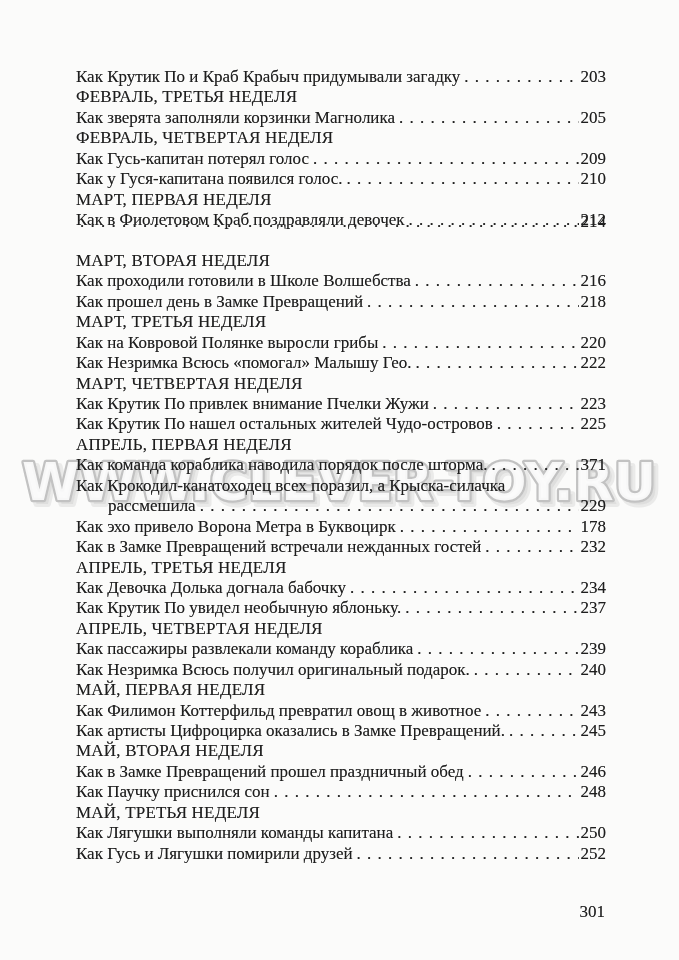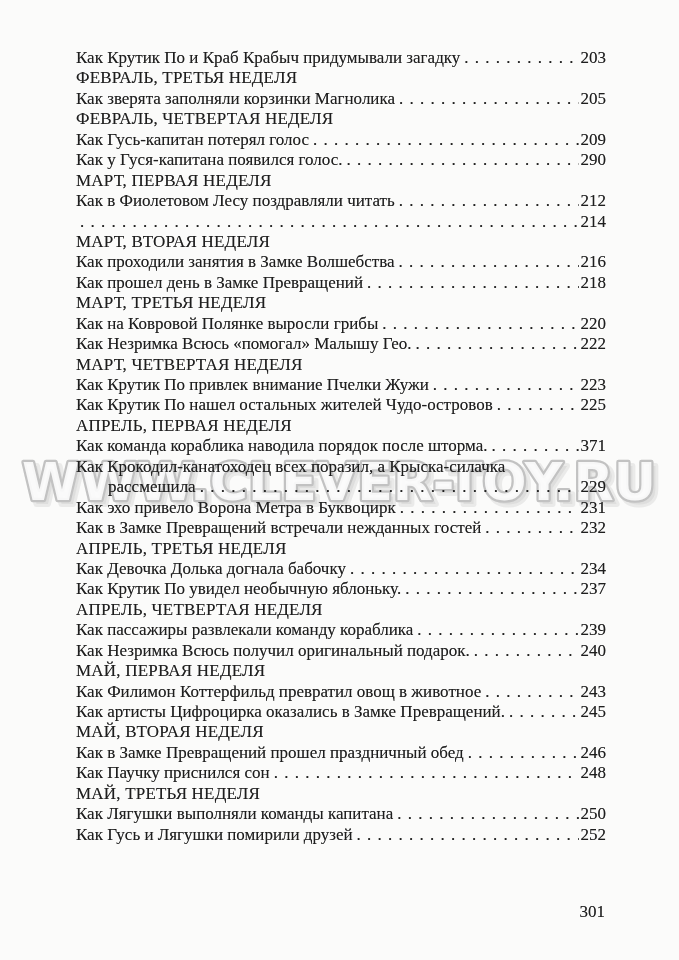--- a/index.html
+++ b/index.html
@@ -37,21 +37,21 @@
   .toc {
     position:absolute; left:76px; top:48px; width:530px;
     font-size:17px; line-height:20.45px;
     z-index:2;
     text-shadow:0 0 .4px rgba(20,20,20,.45);
   }
   .row {
     display:flex; align-items:baseline;
     height:20.45px; white-space:nowrap;
   }
-  .row .t { flex:0 0 auto; }
+  .row .t { flex:0 0 auto;margin-top:19px; }
   .leader {
     flex:1 1 auto; min-width:0;
     overflow:hidden;
     margin-left:4px; margin-right:2px;
   }
   .leader::after {
     content:". . . . . . . . . . . . . . . . . . . . . . . . . . . . . . . . . . . . . . . . . . . . . . . . . . . . . . . . . . . . . . . . . . . . . . .";
     letter-spacing:1px;
   }
   .num { flex:0 0 auto; text-align:left;font-family:Liberation Serif, serif; }
@@ -98,44 +98,44 @@
 
   <div class="row entry-row">
     <span class="t">Как Гусь-капитан потерял голос</span>
     <span class="leader"></span>
     <span class="num">209</span>
   </div>
 
   <div class="row entry-row">
     <span class="t">Как у Гуся-капитана появился голос.</span>
     <span class="leader"></span>
-    <span class="num">290</span>
+    <span class="num">210</span>
   </div>
 
   <div class="row header-row">
     <span class="t">МАРТ, ПЕРВАЯ НЕДЕЛЯ</span>
   </div>
 
   <div class="row entry-row">
-    <span class="t">Как в Фиолетовом Лесу поздравляли читать</span>
+    <span class="t">Как в Фиолетовом Краб поздравляли девочек</span>
     <span class="leader"></span>
     <span class="num">212</span>
   </div>
 
   <div class="row entry-row">
     <span class="leader"></span>
     <span class="num">214</span>
   </div>
 
   <div class="row header-row">
     <span class="t">МАРТ, ВТОРАЯ НЕДЕЛЯ</span>
   </div>
 
   <div class="row entry-row">
-    <span class="t">Как проходили занятия в Замке Волшебства</span>
+    <span class="t">Как проходили готовили в Школе Волшебства</span>
     <span class="leader"></span>
     <span class="num">216</span>
   </div>
 
   <div class="row entry-row">
     <span class="t">Как прошел день в Замке Превращений</span>
     <span class="leader"></span>
     <span class="num">218</span>
   </div>
 
@@ -187,21 +187,21 @@
   <div class="row entry-row wrap2">
     <span class="t l2">рассмешила</span>
     <span class="leader"></span>
     <span class="num">229</span>
   </div>
 
 
   <div class="row entry-row">
     <span class="t">Как эхо привело Ворона Метра в Буквоцирк</span>
     <span class="leader"></span>
-    <span class="num">231</span>
+    <span class="num">178</span>
   </div>
 
   <div class="row entry-row">
     <span class="t">Как в Замке Превращений встречали нежданных гостей</span>
     <span class="leader"></span>
     <span class="num">232</span>
   </div>
 
   <div class="row header-row">
     <span class="t">АПРЕЛЬ, ТРЕТЬЯ НЕДЕЛЯ</span>

